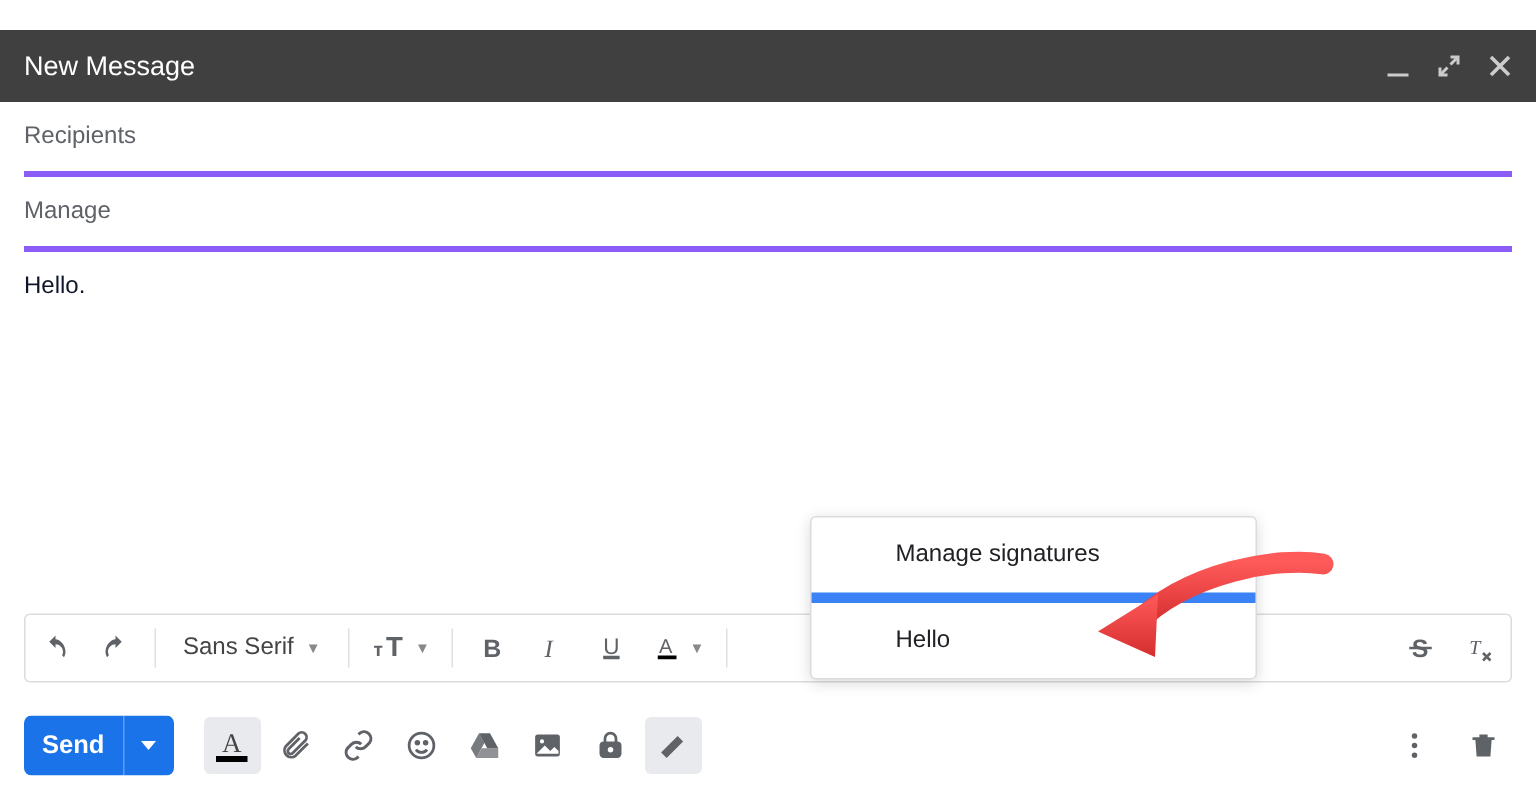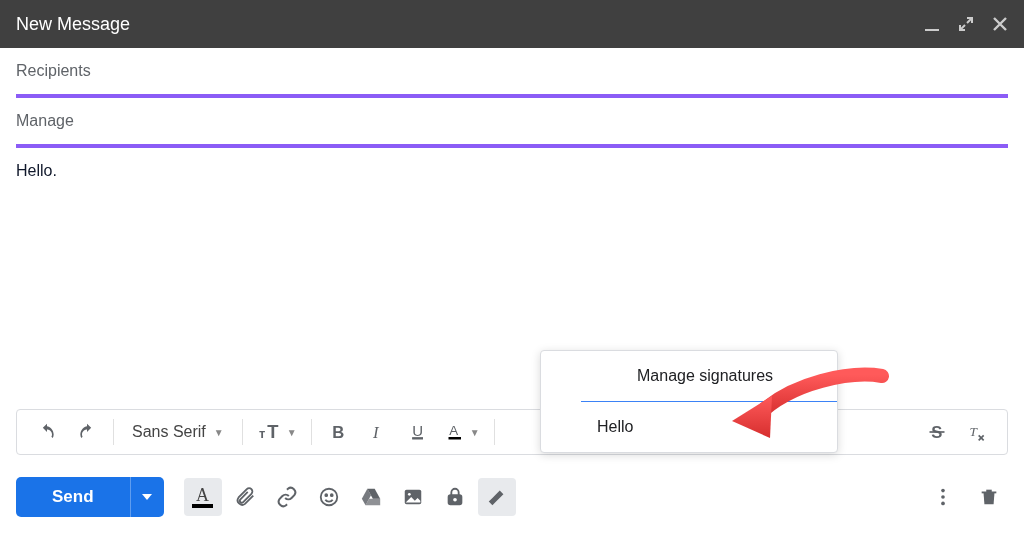--- a/index.html
+++ b/index.html
@@ -12,20 +12,21 @@
       position: relative;
     }
     .titlebar {
       background: #404040;
       color: #fff;
       height: 48px;
       display: flex;
       align-items: center;
       justify-content: space-between;
       padding: 0 16px;
+      margin-top: 20px;
     }
     .titlebar-title {
       font-size: 18px;
     }
     .titlebar-actions {
       display: flex;
       gap: 18px;
       align-items: center;
       color: #ccc;
     }
@@ -48,21 +49,21 @@
     .format-toolbar {
       position: absolute;
       left: 16px;
       right: 16px;
       bottom: 86px;
       height: 46px;
       border: 1px solid #dadce0;
       border-radius: 4px;
       display: flex;
       align-items: center;
-      padding: 0 12px;
+      padding: 0 2px;
       gap: 4px;
       color: #5f6368;
     }
     .tbtn {
       width: 36px;
       height: 36px;
       display: flex;
       align-items: center;
       justify-content: center;
       border-radius: 4px;
@@ -99,21 +100,21 @@
       height: 40px;
       border-radius: 5px;
       overflow: hidden;
       color: #fff;
       font-weight: 600;
     }
     .send-main {
       background: #1a73e8;
       display: flex;
       align-items: center;
-      padding: 0 36px;
+      padding: 0 12px;
       font-size: 17px;
     }
     .send-drop {
       background: #1a73e8;
       width: 34px;
       display: flex;
       align-items: center;
       justify-content: center;
       border-left: 1px solid rgba(255,255,255,0.3);
     }
@@ -159,21 +160,21 @@
       border: 1px solid #dadce0;
       border-radius: 4px;
       box-shadow: 0 2px 10px rgba(0,0,0,0.15);
       font-size: 16px;
       color: #202124;
     }
     .popup-item {
       padding: 16px 20px 16px 56px;
       position: relative;
     }
-    .popup-item.sep { border-bottom: 1px solid #3b82f6; margin-left: 40px; }
+    .popup-item.sep { border-bottom: 7px solid #3b82f6; }
     .popup-check {
       position: absolute;
       left: 18px;
       top: 50%;
       transform: translateY(-50%);
     }
     .popup-check svg { width: 20px; height: 20px; }
     .arrow-annotation {
       position: absolute;
       left: 732px;

